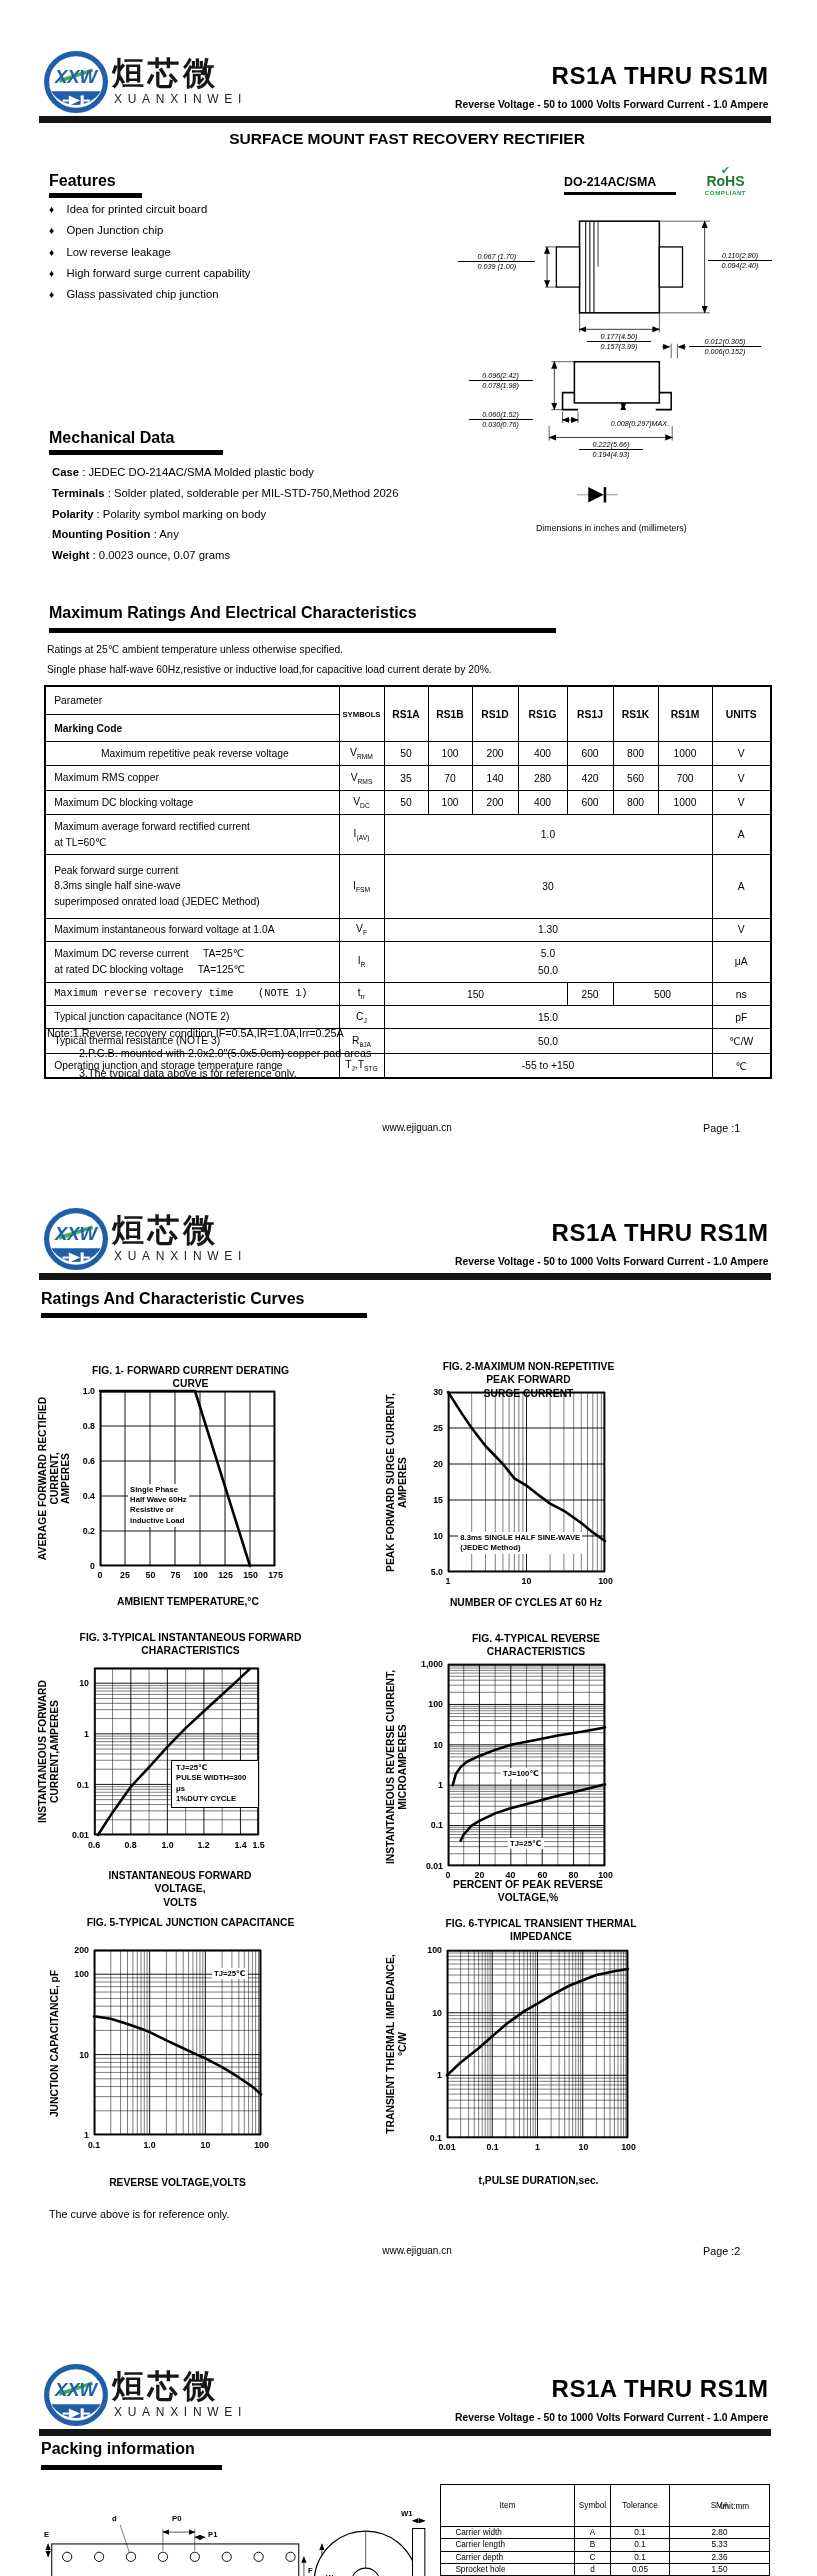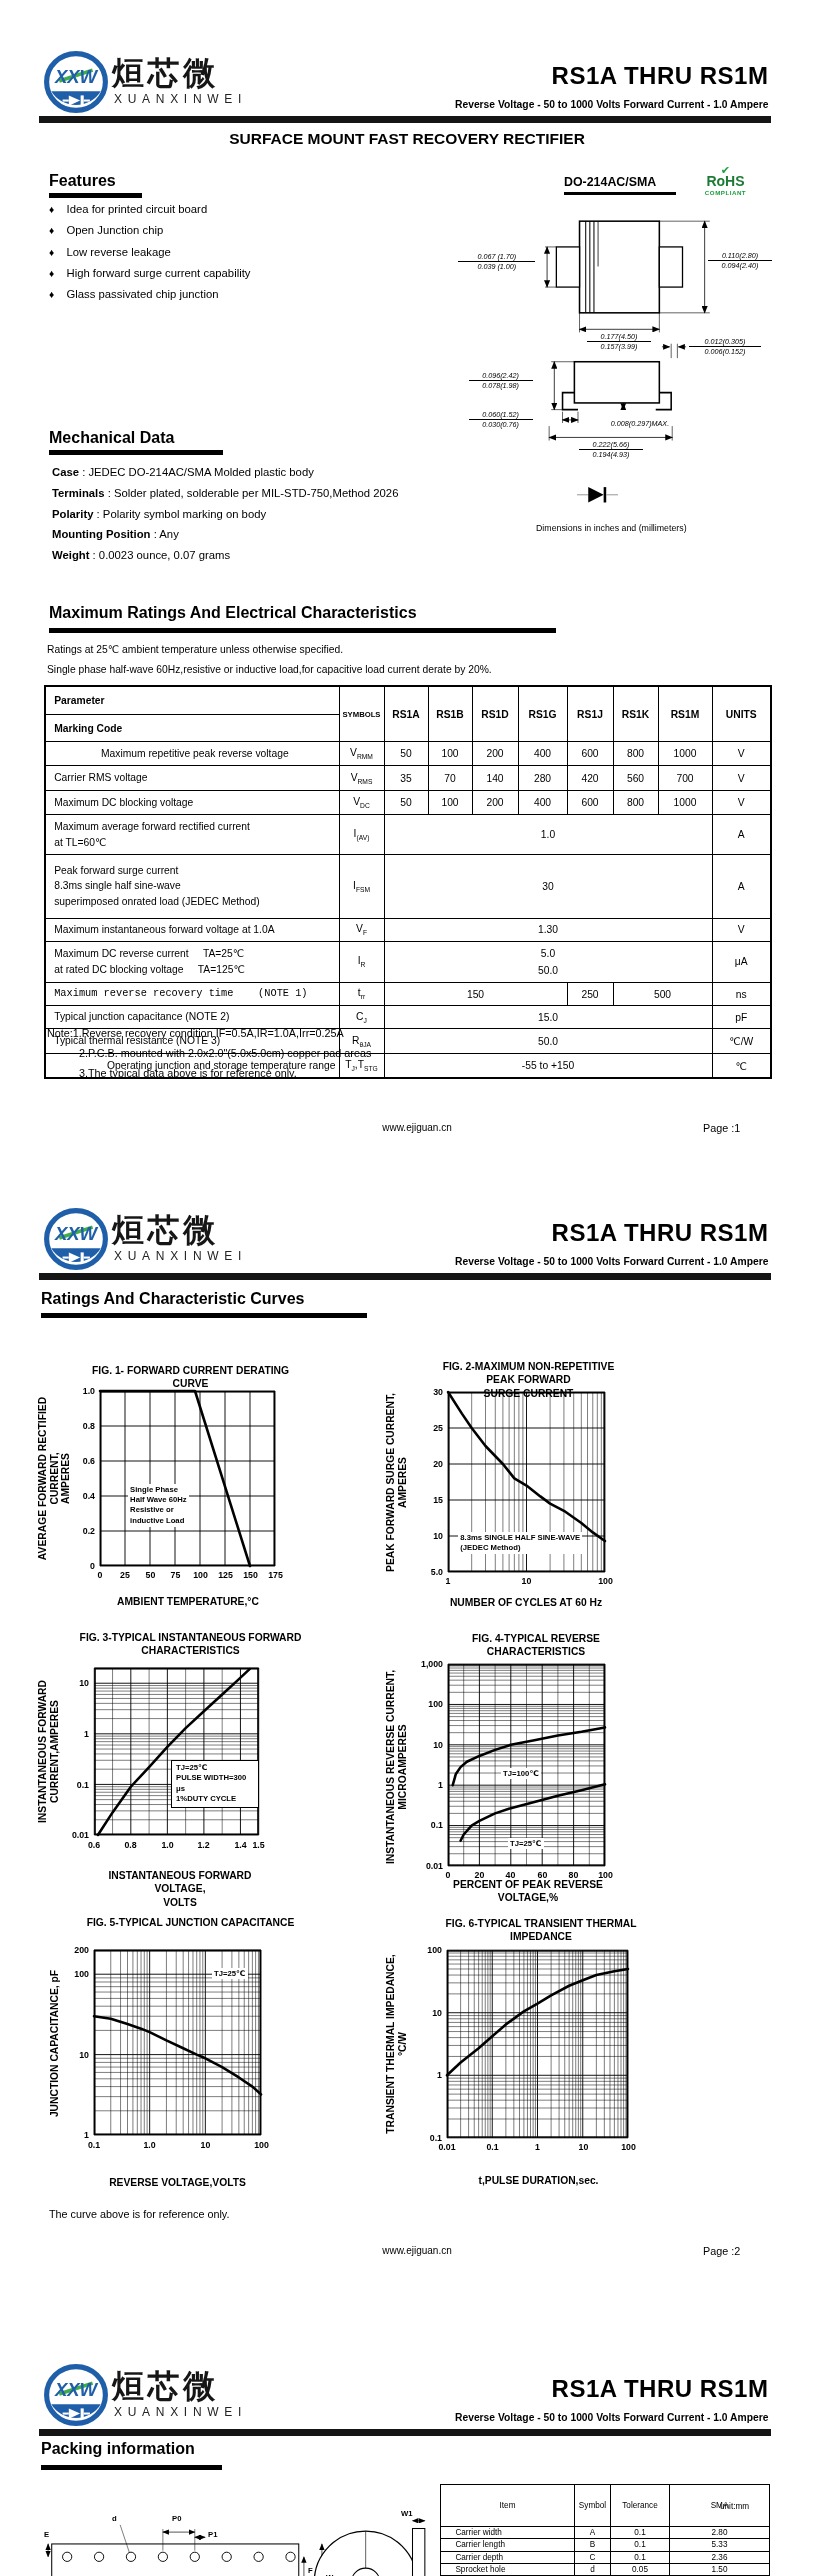--- a/index.html
+++ b/index.html
@@ -39,21 +39,21 @@
   .intro{position:absolute;left:47px;font-size:10.3px}
   
   #ratings-table{position:absolute;left:44px;top:685px;width:726px;border-collapse:collapse;table-layout:fixed;
                  border:2.1px solid #000;font-size:10.3px}
   #ratings-table td,#ratings-table th{border:1px solid #000;text-align:center;padding:0;font-weight:normal;overflow:hidden}
   #ratings-table th{font-size:10.3px;font-weight:bold}
   #ratings-table .param{text-align:left;padding:2.1px 3.1px 2.1px 8.2px;white-space:pre-line;line-height:1.55}
   #ratings-table .symhead{font-size:7.7px}
   #ratings-table .sym sub{font-size:6.7px}
   #ratings-table thead th{border-bottom:1.5px solid #000}
-  .ph-top{height:27px;border-bottom:1px solid #000;display:flex;align-items:center;padding-left:8.2px;font-weight:bold}
+  .ph-top{height:27px;border-bottom:1px solid #000;display:flex;align-items:center;padding-left:8.2px;font-weight:normal}
   .ph-bot{height:26px;display:flex;align-items:center;padding-left:8.2px;font-weight:bold}
   
   #ratings-notes{position:absolute;left:47px;top:1024px;font-size:10.8px;line-height:1.85}
   #ratings-notes .n2{padding-left:32px}
   
   .fig-title{position:absolute;font-weight:bold;font-size:10.3px;text-align:center;white-space:pre-line;line-height:1.3}
   .xlab{position:absolute;font-weight:bold;font-size:10.3px;text-align:center;white-space:pre-line;line-height:1.3}
   .ylab{position:absolute;font-weight:bold;font-size:10.3px;text-align:center;white-space:pre-line;line-height:1.12;
         transform:rotate(-90deg);transform-origin:0 0}
   .plot{position:absolute}
@@ -257,21 +257,21 @@
         <td>50</td>
         <td>100</td>
         <td>200</td>
         <td>400</td>
         <td>600</td>
         <td>800</td>
         <td>1000</td>
         <td>V</td>
       </tr>
       <tr>
-        <td class="param" style="height: 19.6px;">Carrier RMS voltage</td>
+        <td class="param" style="height: 19.6px;">Maximum RMS copper</td>
         <td><span class="sym"><span>V</span><sub>RMS</sub></span></td>
         <td>35</td>
         <td>70</td>
         <td>140</td>
         <td>280</td>
         <td>420</td>
         <td>560</td>
         <td>700</td>
         <td>V</td>
       </tr>
@@ -332,21 +332,21 @@
         <td colspan="7">15.0</td>
         <td>pF</td>
       </tr>
       <tr>
         <td class="param" style="height: 19.6px;">Typical thermal resistance (NOTE 3)</td>
         <td><span class="sym"><span>R</span><sub>θJA</sub></span></td>
         <td colspan="7">50.0</td>
         <td>℃/W</td>
       </tr>
       <tr>
-        <td class="param" style="height: 19px; text-align: right;">Operating junction and storage temperature range</td>
+        <td class="param" style="height: 19px;">Operating junction and storage temperature range</td>
         <td><span class="sym"><span>T</span><sub>J</sub><span>,T</span><sub>STG</sub></span></td>
         <td colspan="7">-55 to +150</td>
         <td>℃</td>
       </tr>
     </tbody>
   </table>
 
 <div id="ratings-notes">
     <div>Note:1.Reverse recovery condition IF=0.5A,IR=1.0A,Irr=0.25A</div>
     <div class="n2">2.P.C.B. mounted with 2.0x2.0"(5.0x5.0cm) copper pad areas</div>

